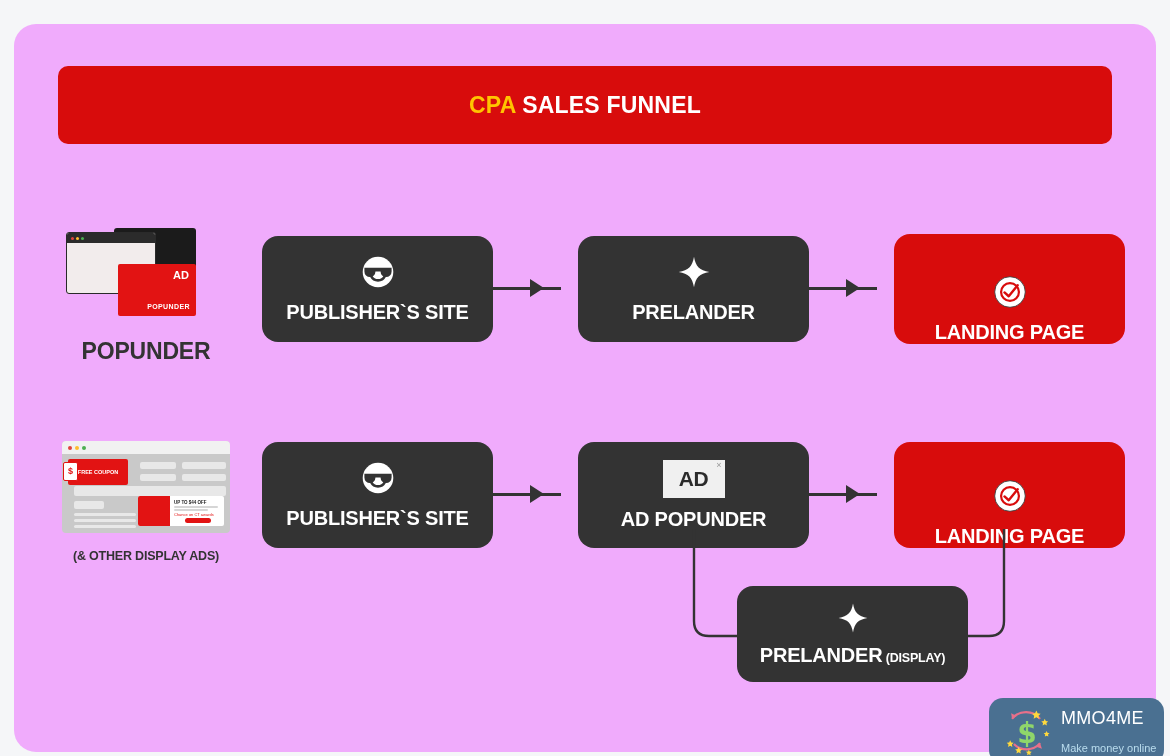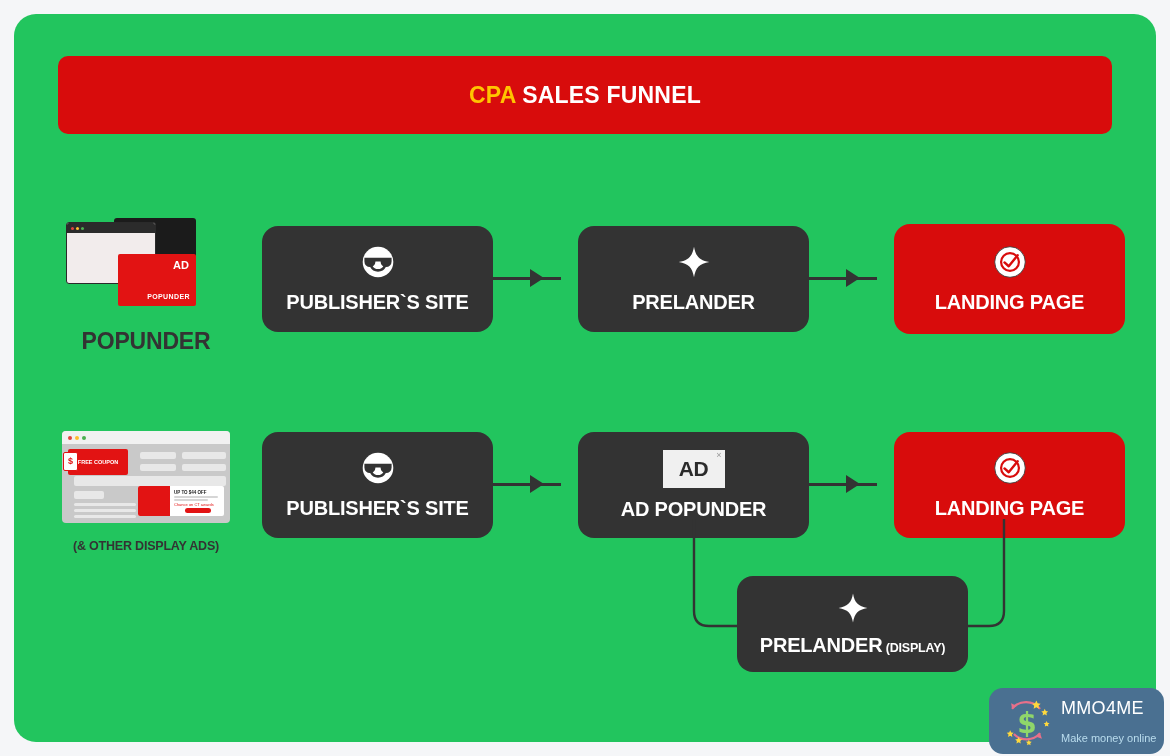--- a/index.html
+++ b/index.html
@@ -7,23 +7,23 @@
   html, body {
     width: 1170px;
     height: 756px;
     background: #f5f6f8;
     font-family: "Liberation Sans", sans-serif;
     overflow: hidden;
   }
 
   .page-card {
     position: absolute;
-    left: 14px; top: 14px;
+    left: 14px; top: 24px;
     width: 1142px; height: 728px;
-    background: #22c55e;
+    background: #f0abfc;
     border-radius: 22px;
   }
 
   
   .title-banner {
     position: absolute;
     left: 44px; top: 42px;
     width: 1054px; height: 78px;
     background: #d80c0c;
     border-radius: 10px;
@@ -193,21 +193,21 @@
   
   .node {
     position: absolute;
     border-radius: 16px;
     background: #333333;
     display: flex;
     flex-direction: column;
     align-items: center;
     justify-content: center;
   }
-  .node.red { background: #d80c0c; }
+  .node.red { background: #d80c0c; justify-content: flex-end; }
   .node-label {
     color: #ffffff;
     font-size: 20px;
     font-weight: bold;
     letter-spacing: -0.2px;
     white-space: nowrap;
   }
   .node-label-small {
     font-size: 12.5px;
     font-weight: bold;

